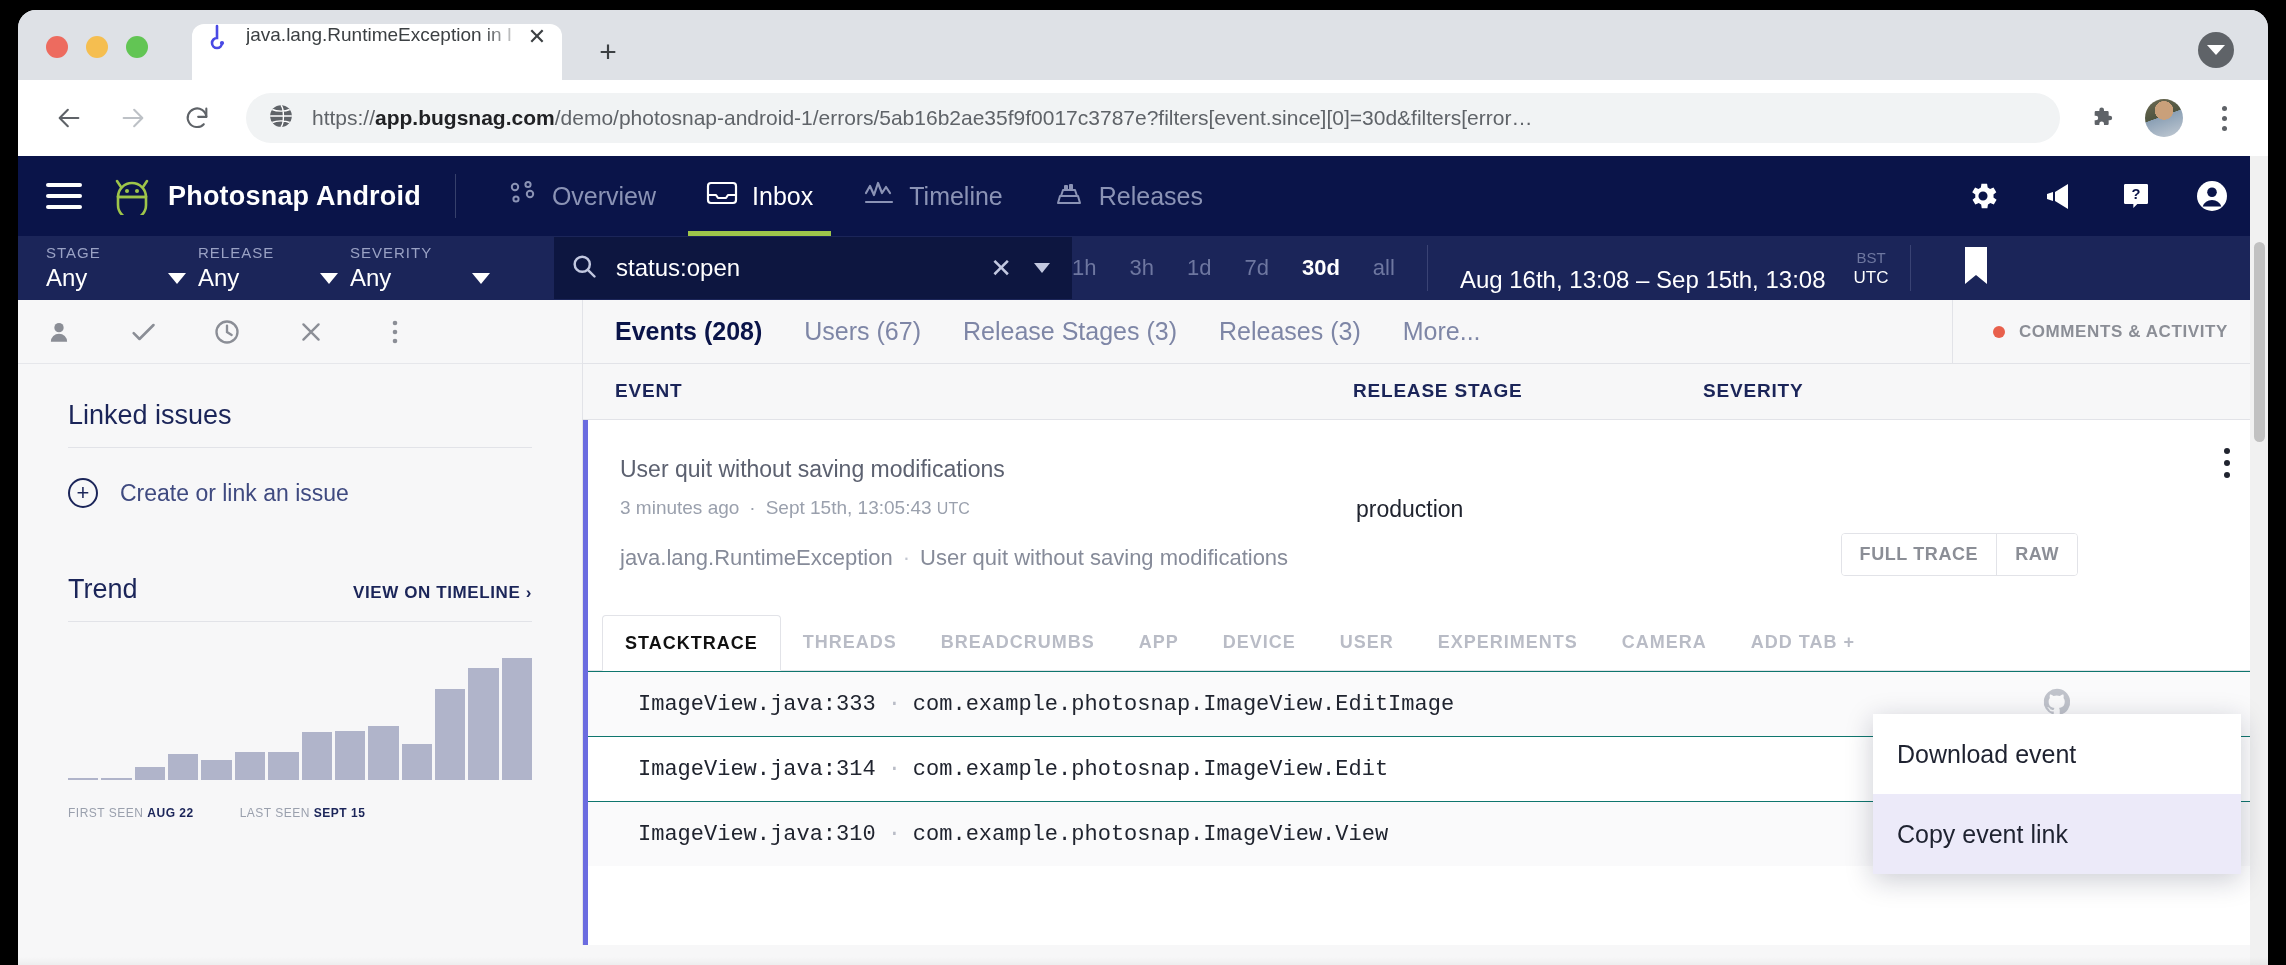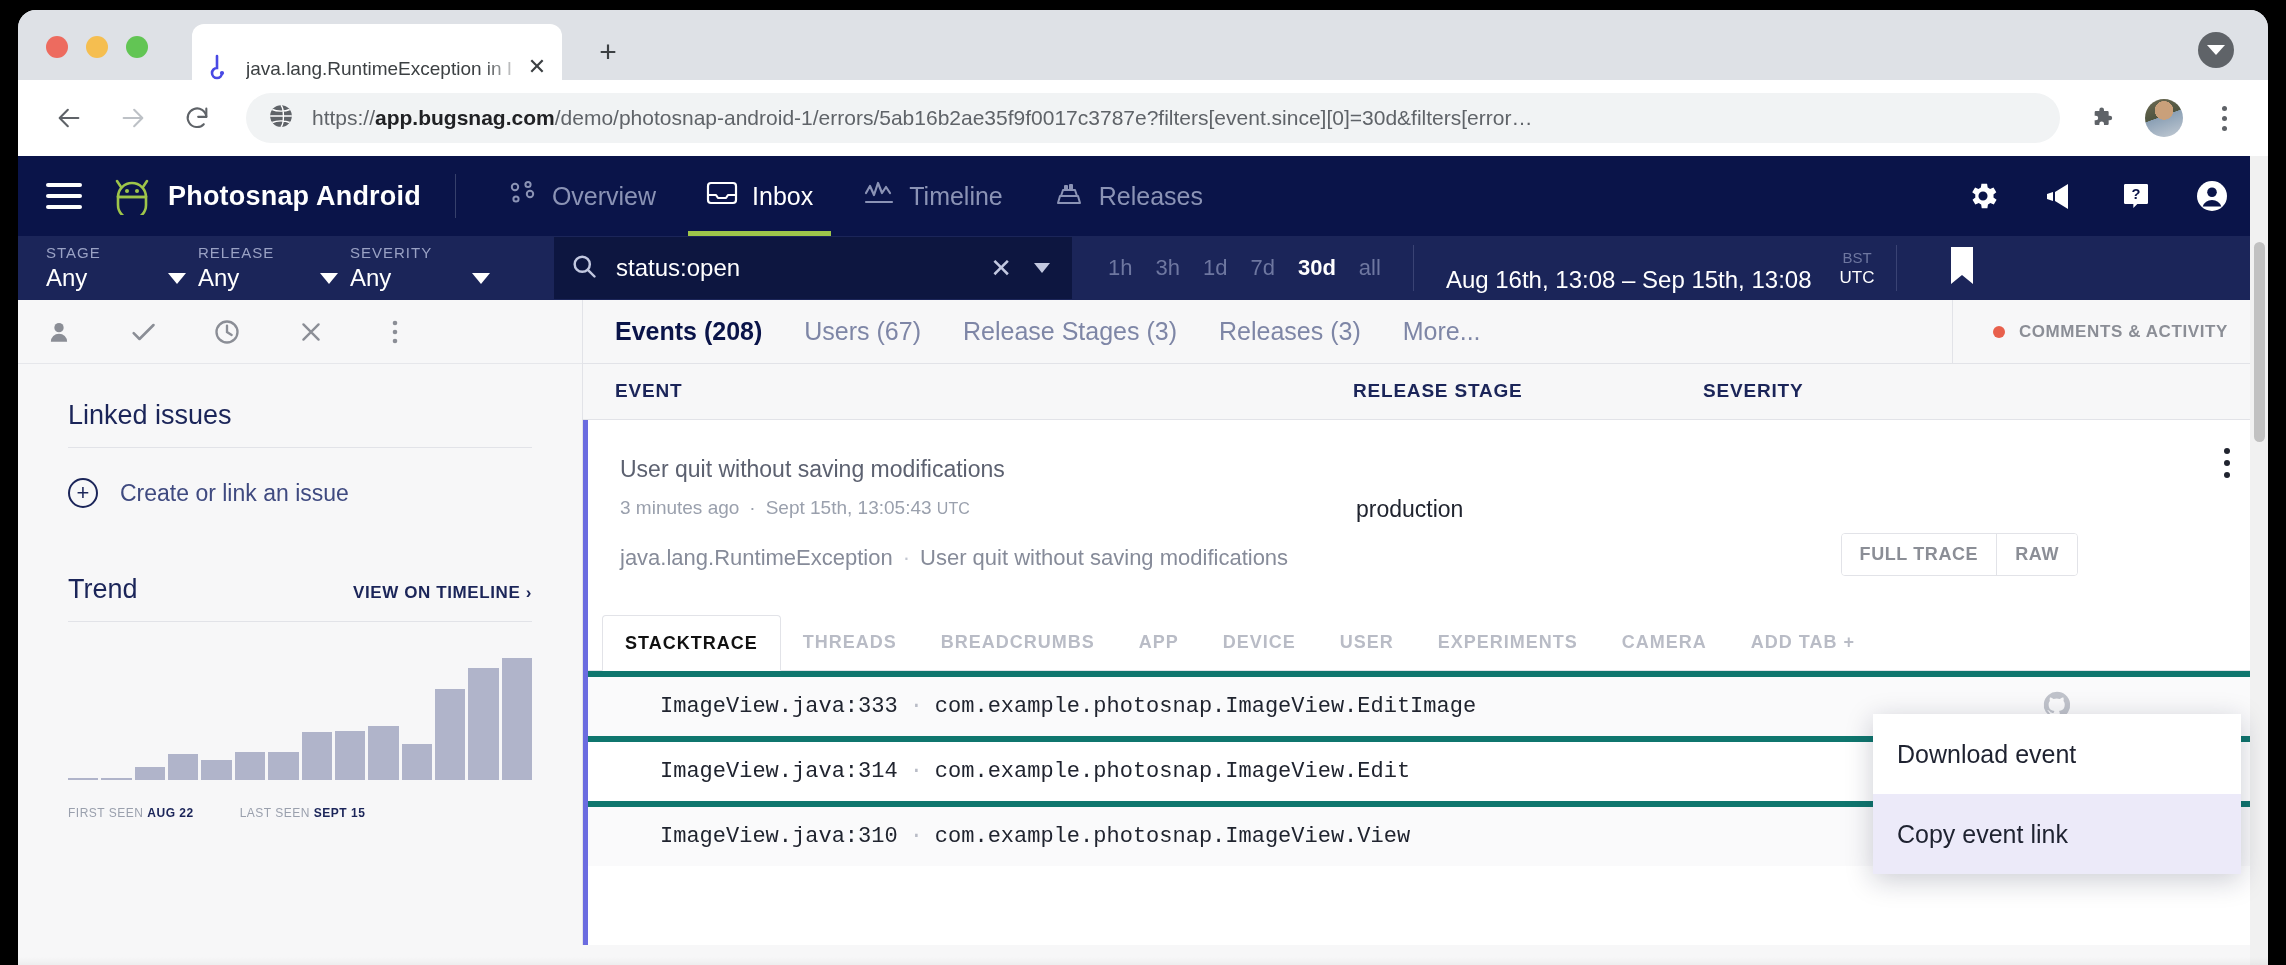--- a/index.html
+++ b/index.html
@@ -33,21 +33,21 @@
   .traffic.red    { left: 28px;  background: #ed6b5f; }
   .traffic.yellow { left: 68px;  background: #f5be50; }
   .traffic.green  { left: 108px; background: #62c554; }
 
   #tab {
     position: absolute;
     left: 174px; top: 14px;
     width: 370px; height: 56px;
     background: #fff;
     border-radius: 12px 12px 0 0;
-    display: flex; align-items: flex-end;
+    display: flex; align-items: flex-start;
     padding: 0 12px 0 18px;
   }
   #tab-favicon {
     width: 22px; height: 26px; flex: 0 0 22px;
     position: relative;
   }
   #tab-title {
     flex: 1 1 auto;
     margin-left: 14px;
     font-size: 19px;
@@ -224,21 +224,21 @@
     color: #fff; font-size: 24px; margin-left: 18px;
   }
   #search-clear { color: #c2c8e0; font-size: 26px; padding: 0 10px; cursor: pointer; }
   #search-caret {
     width: 0; height: 0; margin-left: 12px; margin-right: 6px;
     border-left: 8px solid transparent;
     border-right: 8px solid transparent;
     border-top: 10px solid #c2c8e0;
     cursor: pointer;
   }
-  #ranges { display: flex; gap: 23px; margin-left: 36px; }
+  #ranges { display: flex; gap: 33px; }
   .range { color: #6e77a0; font-size: 22px; cursor: pointer; }
   .range.active { color: #fff; font-weight: bold; }
   .vline { width: 1px; height: 46px; background: #3a4374; margin: 0 32px; }
   #daterange { color: #fff; font-size: 24px; white-space: nowrap; cursor: pointer; margin-top: 24px; }
   #tz { margin-left: 28px; text-align: center; cursor: pointer; }
   #tz .bst { color: #6e77a0; font-size: 15px; display:block; }
   #tz .utc { color: #fff; font-size: 17px; display:block; margin-top: 2px; }
   #bookmark { margin-left: 30px; cursor: pointer; }
 
   
@@ -390,24 +390,24 @@
   #trace-toggle div {
     padding: 10px 18px; font-size: 18px; color: #8b8e96;
     letter-spacing: .6px; font-weight: bold; cursor: pointer;
     background: #fff;
   }
   #trace-toggle div + div { border-left: 1px solid #e2e3e8; }
 
   .frame {
     position: relative;
     height: 65px;
-    border-top: 6px solid #0f766e;
+    border-top: 1px solid #0f766e;
     background: #fafafb;
     display: flex; align-items: center;
-    padding-left: 72px;
+    padding-left: 50px;
   }
   .frame:nth-child(even) { background: #fff; }
   .frame .code {
     font-family: "Liberation Mono", monospace;
     font-size: 22px; color: #20242f;
   }
   .frame .code .sep { color: #b9bcc6; margin: 0 12px; }
   .frame .gh {
     position: absolute; right: 196px; top: 50%; transform: translateY(-50%);
     color: #c0c3cb;

